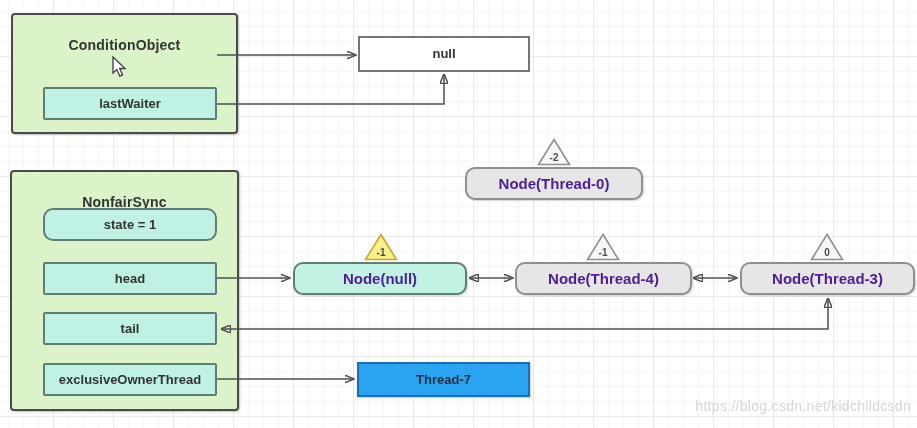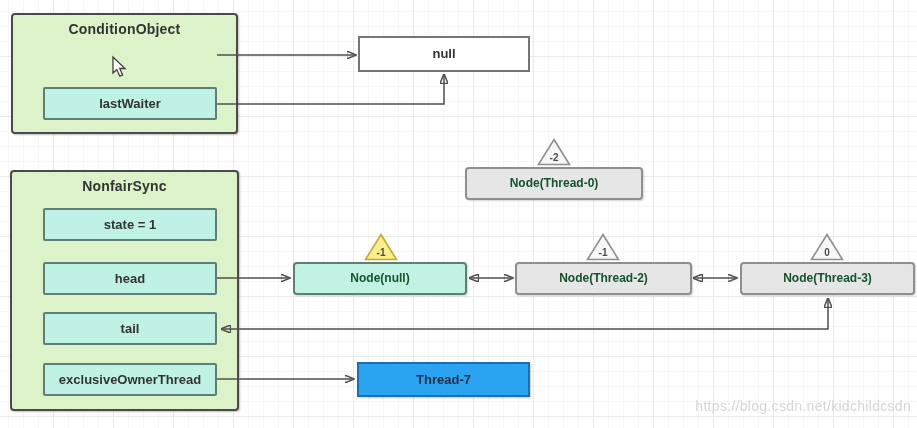--- a/index.html
+++ b/index.html
@@ -22,40 +22,40 @@
     background:#dcf2c8;
     border:2px solid #4a4a4a;
     border-radius:4px;
     box-shadow:1px 1px 2px rgba(0,0,0,0.25);
   }
   .box-title{
     text-align:center;
     font-weight:bold;
     font-size:14px;
     color:#333333;
-    padding-top:6px;
+    padding-top:22px;
     letter-spacing:0.2px;
   }
   .field{
     position:absolute;
     width:170px;height:29px;line-height:29px;
     background:#bff2e5;
     border:2px solid #5e7f76;
     border-radius:2px;
     text-align:center;
     font-weight:bold;font-size:13px;color:#333333;
   }
   .node{
     position:absolute;
     height:29px;line-height:29px;
     background:#e6e6e6;
     border:2px solid #8f8f8f;
-    border-radius:4px;
+    border-radius:10px;
     text-align:center;
-    font-weight:bold;font-size:12px;color:#14532d;
+    font-weight:bold;font-size:15px;color:#4c1d95;
     box-shadow:1px 1px 2px rgba(0,0,0,0.18);
   }
   .node.cyan{
     background:#c2f2e4;
     border-color:#5e7f76;
   }
   .plainbox{
     position:absolute;
     height:32px;line-height:32px;
     background:#ffffff;
@@ -97,33 +97,33 @@
 
 <div class="canvas">
 
   <div class="container" style="left:11px;top:13px;width:223px;height:117px;">
     <div class="box-title">ConditionObject</div>
     <div class="field" style="left:30px;top:72px;">lastWaiter</div>
   </div>
 
   <div class="container" style="left:10px;top:170px;width:225px;height:237px;">
     <div class="box-title">NonfairSync</div>
-    <div class="field" style="left:31px;top:36px;">state = 1</div>
+    <div class="field" style="left:31px;top:36px;border-radius:10px;">state = 1</div>
     <div class="field" style="left:31px;top:140px;">tail</div>
     <div class="field" style="left:31px;top:90px;">head</div>
     <div class="field" style="left:31px;top:191px;">exclusiveOwnerThread</div>
   </div>
 
   <div class="plainbox" style="left:358px;top:36px;width:168px;">null</div>
 
   <div class="threadbox" style="left:357px;top:362px;width:169px;">Thread-7</div>
 
   <div class="node" style="left:465px;top:167px;width:174px;">Node(Thread-0)</div>
   <div class="node cyan" style="left:293px;top:262px;width:170px;text-align:center;">Node(null)</div>
-  <div class="node" style="left:515px;top:262px;width:173px;">Node(Thread-2)</div>
+  <div class="node" style="left:515px;top:262px;width:173px;">Node(Thread-4)</div>
   <div class="node" style="left:740px;top:262px;width:171px;">Node(Thread-3)</div>
 
   <svg class="badge" style="left:536px;top:137px;" width="36" height="30" viewBox="0 0 36 30">
     <polygon points="18,2.5 33.5,27.5 2.5,27.5"></polygon>
     <text x="18" y="24">-2</text>
   </svg>
   <svg class="badge" style="left:363px;top:232px;" width="36" height="30" viewBox="0 0 36 30">
     <polygon class="yellow" points="18,2.5 33.5,27.5 2.5,27.5"></polygon>
     <text x="18" y="24">-1</text>
   </svg>

